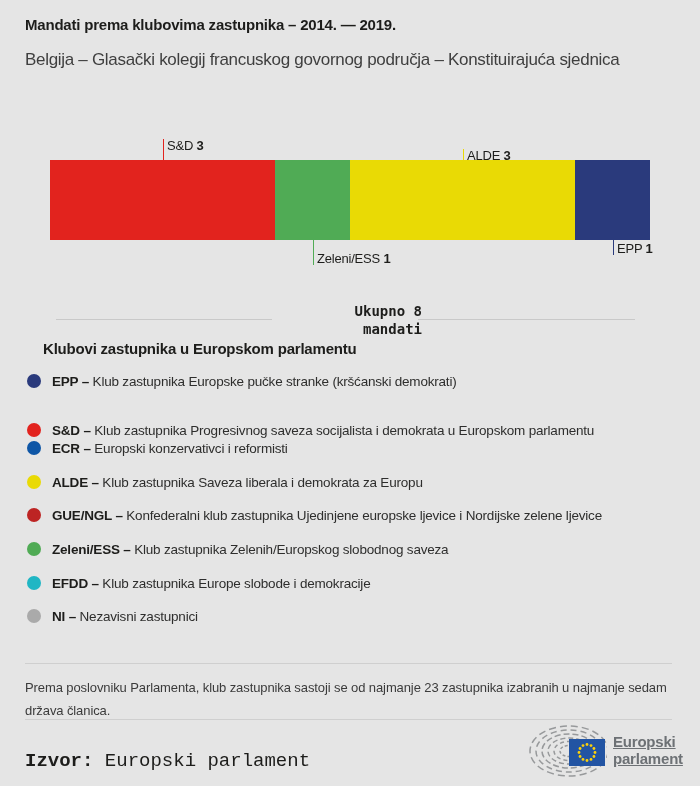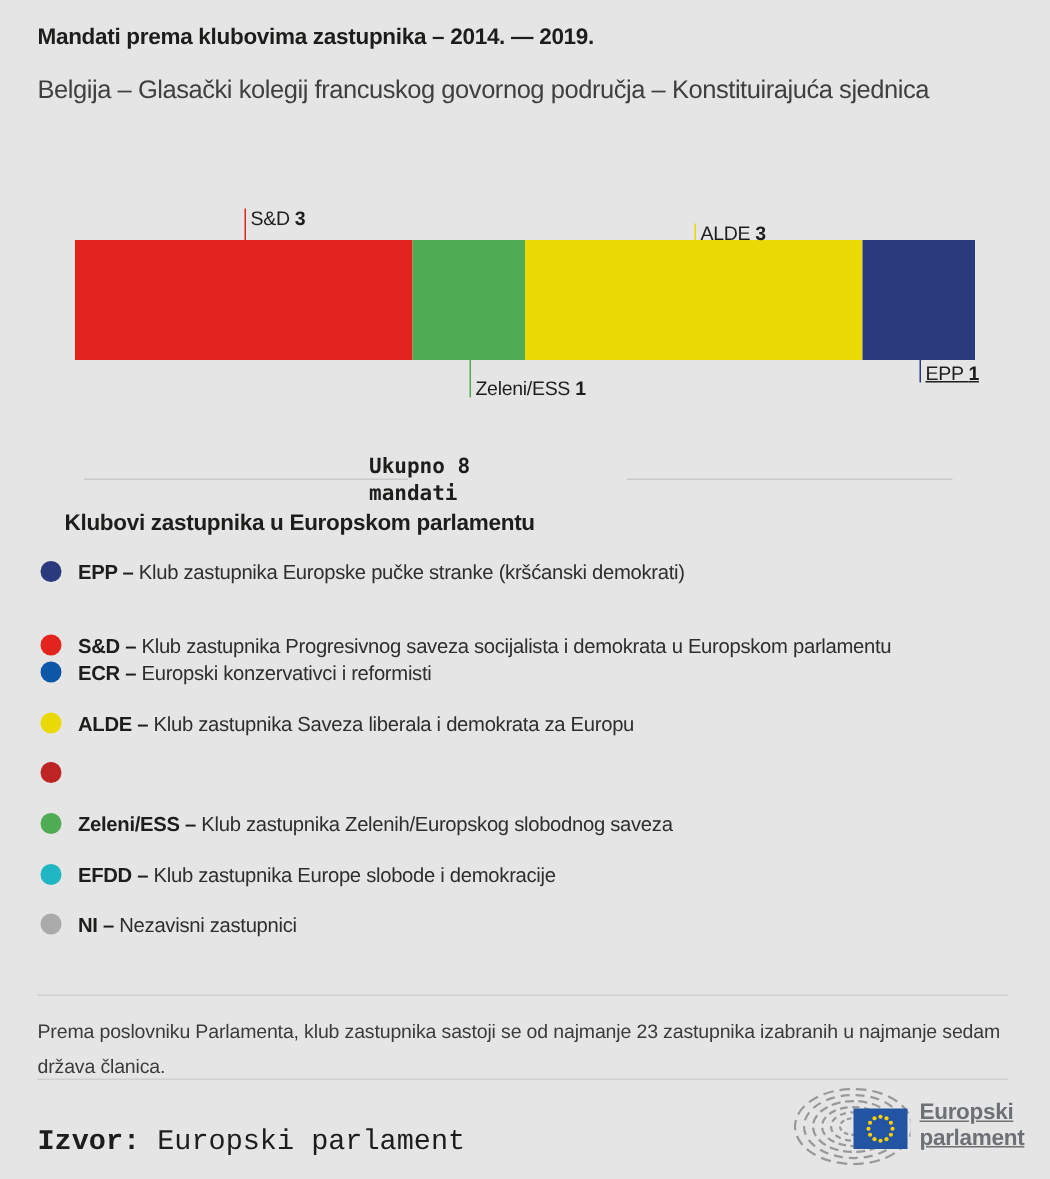--- a/index.html
+++ b/index.html
@@ -15,21 +15,21 @@
   #seats-bar{position:absolute;left:50px;top:30px;width:600px;height:80px;display:flex;}
   .segment{height:100%;}
   .callout-tick{position:absolute;width:1.5px;}
   .callout-label{position:absolute;font-size:13px;color:#1d1d1b;white-space:nowrap;
                  letter-spacing:-0.2px;}
   .callout-label b{font-weight:700;}
 
   .total-line{position:absolute;height:1px;background:#c9c9c9;top:319px;}
   #total-left-line{left:56px;width:216px;}
   #total-right-line{left:418px;width:217px;}
-  #total-label{position:absolute;left:246px;top:302px;width:166px;text-align:left;
+  #total-label{position:absolute;left:256px;top:302px;width:166px;text-align:right;
                font-family:"DejaVu Sans Mono",monospace;font-weight:700;
                font-size:14px;line-height:18px;color:#1d1d1b;}
 
   .legend-heading{position:absolute;left:25px;top:340px;font-size:15px;font-weight:700;
                   color:#1d1d1b;letter-spacing:-0.2px;margin-left:18px;}
   #legend{position:absolute;left:0;top:374px;width:700px;}
   .legend-row{position:absolute;left:0;width:700px;height:16px;}
   .legend-dot{position:absolute;left:27px;top:0px;width:14px;height:14px;border-radius:50%;}
   .legend-text{position:absolute;left:52px;top:0px;font-size:13.5px;color:#2e2e2d;
                letter-spacing:-0.2px;white-space:nowrap;}
@@ -63,21 +63,21 @@
         <div class="segment" style="width: 12.5%; background: rgb(42, 58, 124);"></div>
       </div>
     <div id="callouts">
         <div class="callout-tick" style="left: 162.5px; background: rgb(226, 35, 30); height: 21px; top: 9px;"></div>
         <div class="callout-label" style="left: 167px; top: 8px;">S&amp;D <b>3</b></div>
         <div class="callout-tick" style="left: 312.5px; background: rgb(80, 171, 85); height: 25px; top: 110px;"></div>
         <div class="callout-label" style="left: 317px; top: 121px;">Zeleni/ESS <b>1</b></div>
         <div class="callout-tick" style="left: 462.5px; background: rgb(233, 218, 5); height: 11px; top: 19px;"></div>
         <div class="callout-label" style="left: 467px; top: 18px;">ALDE <b>3</b></div>
         <div class="callout-tick" style="left: 612.5px; background: rgb(42, 58, 124); height: 15px; top: 110px;"></div>
-        <div class="callout-label" style="left: 617px; top: 111px; text-decoration: underline;">EPP <b>1</b></div>
+        <div class="callout-label" style="left: 617px; top: 111px;">EPP <b>1</b></div>
       </div>
   </div>
 
   <div id="total-left-line" class="total-line"></div>
   <div id="total-right-line" class="total-line"></div>
   <div id="total-label">
     <div>Ukupno 8</div>
     <div>mandati</div>
   </div>
 
@@ -94,20 +94,21 @@
       <div class="legend-row" style="top: 67.2px;">
         <span class="legend-dot" style="background: rgb(14, 86, 166);"></span>
         <span class="legend-text"><b>ECR –</b> Europski konzervativci i reformisti</span>
       </div>
       <div class="legend-row" style="top: 100.8px;">
         <span class="legend-dot" style="background: rgb(233, 218, 5);"></span>
         <span class="legend-text"><b>ALDE –</b> Klub zastupnika Saveza liberala i demokrata za Europu</span>
       </div>
       <div class="legend-row" style="top: 134.4px;">
         <span class="legend-dot" style="background: rgb(189, 36, 35);"></span>
+        <span class="legend-text"><b>GUE/NGL –</b> Konfederalni klub zastupnika Ujedinjene europske ljevice i Nordijske zelene ljevice</span>
       </div>
       <div class="legend-row" style="top: 168px;">
         <span class="legend-dot" style="background: rgb(80, 171, 85);"></span>
         <span class="legend-text"><b>Zeleni/ESS –</b> Klub zastupnika Zelenih/Europskog slobodnog saveza</span>
       </div>
       <div class="legend-row" style="top: 201.6px; padding-left: 27px;">
         <span class="legend-dot" style="background: rgb(32, 182, 196);"></span>
         <span class="legend-text"><b>EFDD –</b> Klub zastupnika Europe slobode i demokracije</span>
       </div>
       <div class="legend-row" style="top: 235.2px;">

